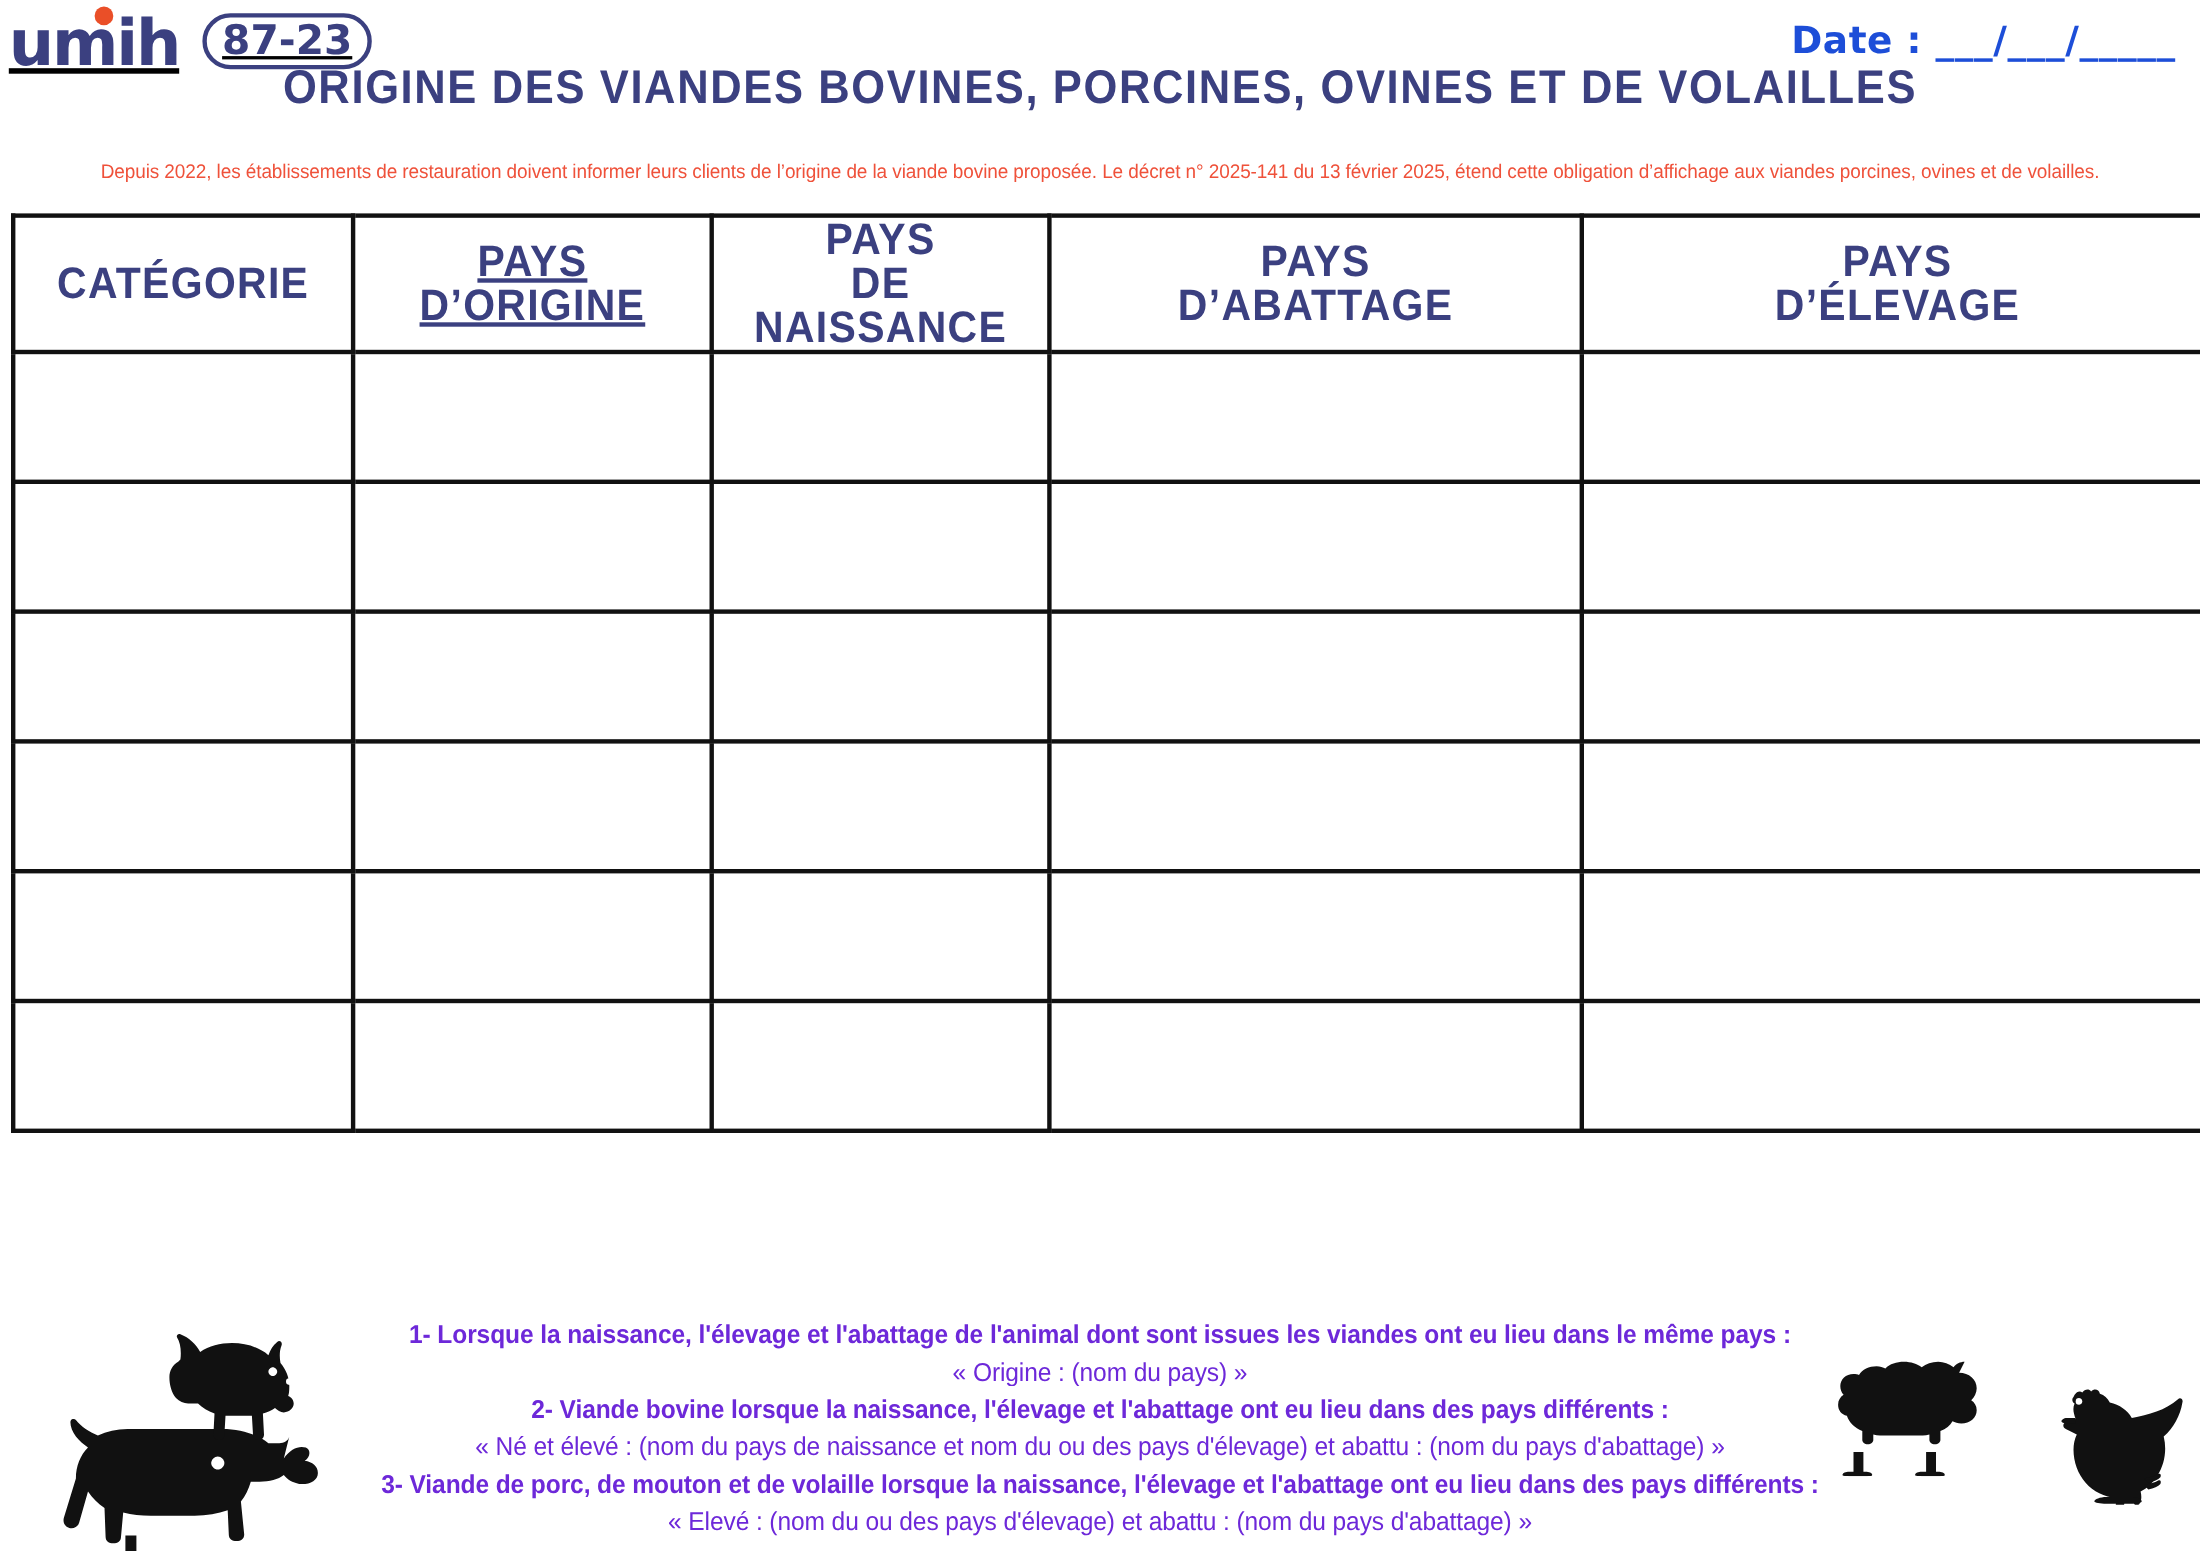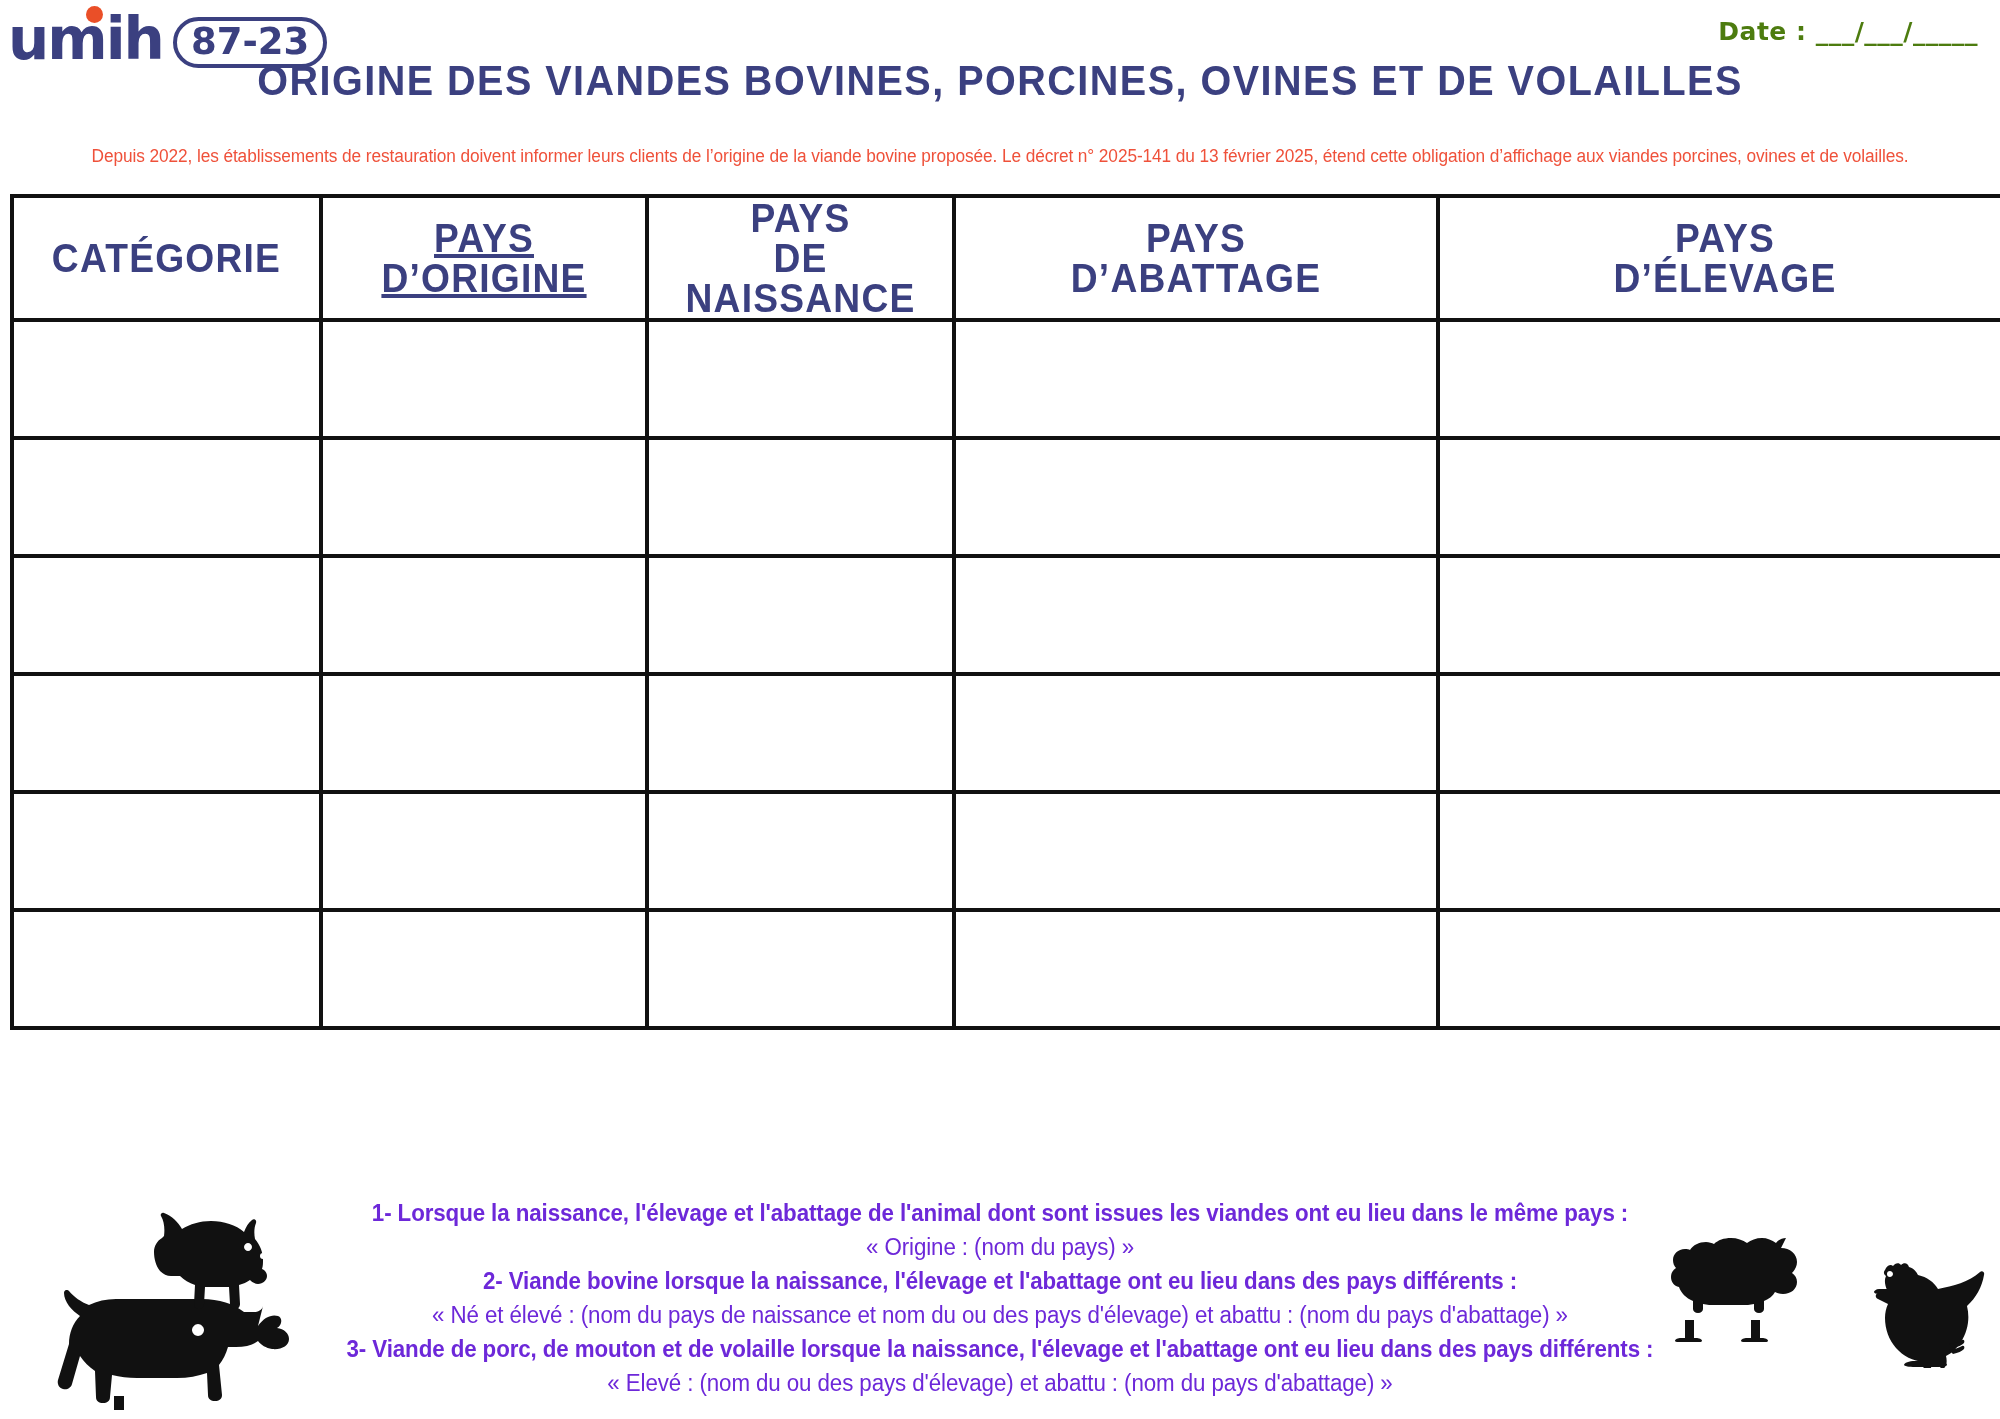--- a/index.html
+++ b/index.html
@@ -20,22 +20,23 @@
     position: absolute;
     top: 0; left: 0;
     width: 2000px;
     height: 112px;
   }
   #logo-block {
     position: absolute;
     left: 8px;
     top: 4px;
     display: flex;
-    align-items: flex-end;
-    gap: 10px;
+    align-items: center;
+    gap: 21px;
+    text-decoration: underline;
   }
   #logo-umih {
     position: relative;
     font-family: "DejaVu Sans", sans-serif;
     font-weight: bold;
     font-size: 58px;
     letter-spacing: -2px;
     color: #3b4080;
     line-height: 1;
     padding-top: 6px;
@@ -61,22 +62,22 @@
     line-height: 1;
     margin-top: 2px;
   }
 
   #date-line {
     position: absolute;
     right: 22px;
     top: 17px;
     font-family: "DejaVu Sans", sans-serif;
     font-weight: bold;
-    font-size: 25px;
-    color: #4d7c0f;
+    font-size: 34px;
+    color: #1d4ed8;
     letter-spacing: 0.5px;
     white-space: nowrap;
   }
 
   #page-title {
     position: absolute;
     top: 56px;
     left: 0;
     width: 2000px;
     text-align: center;

